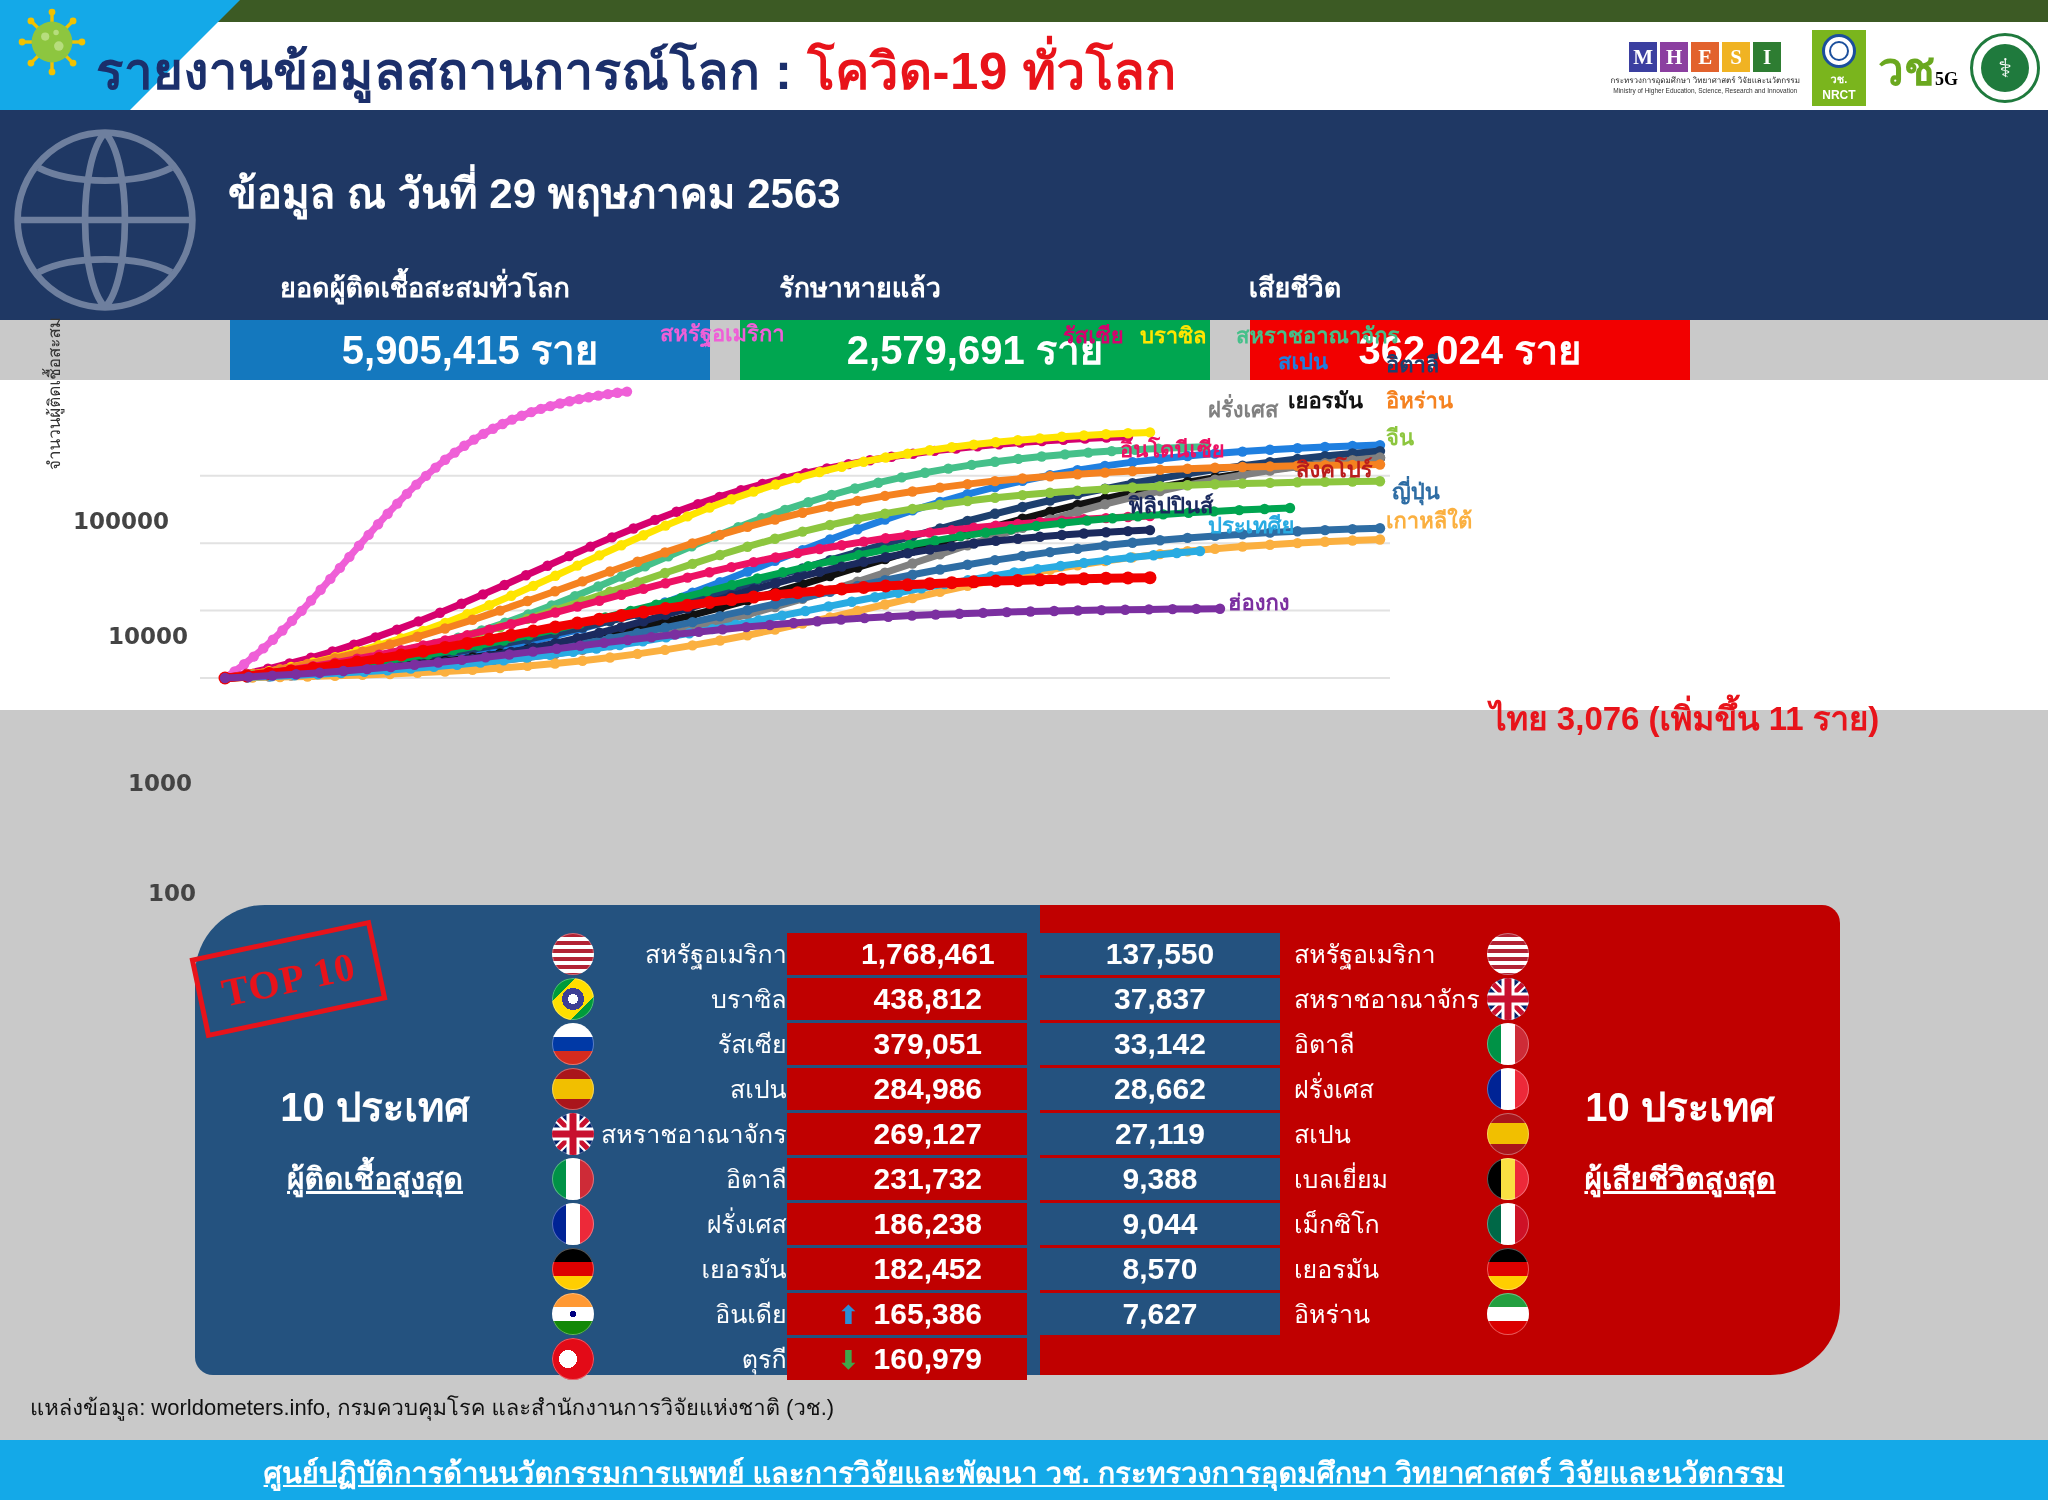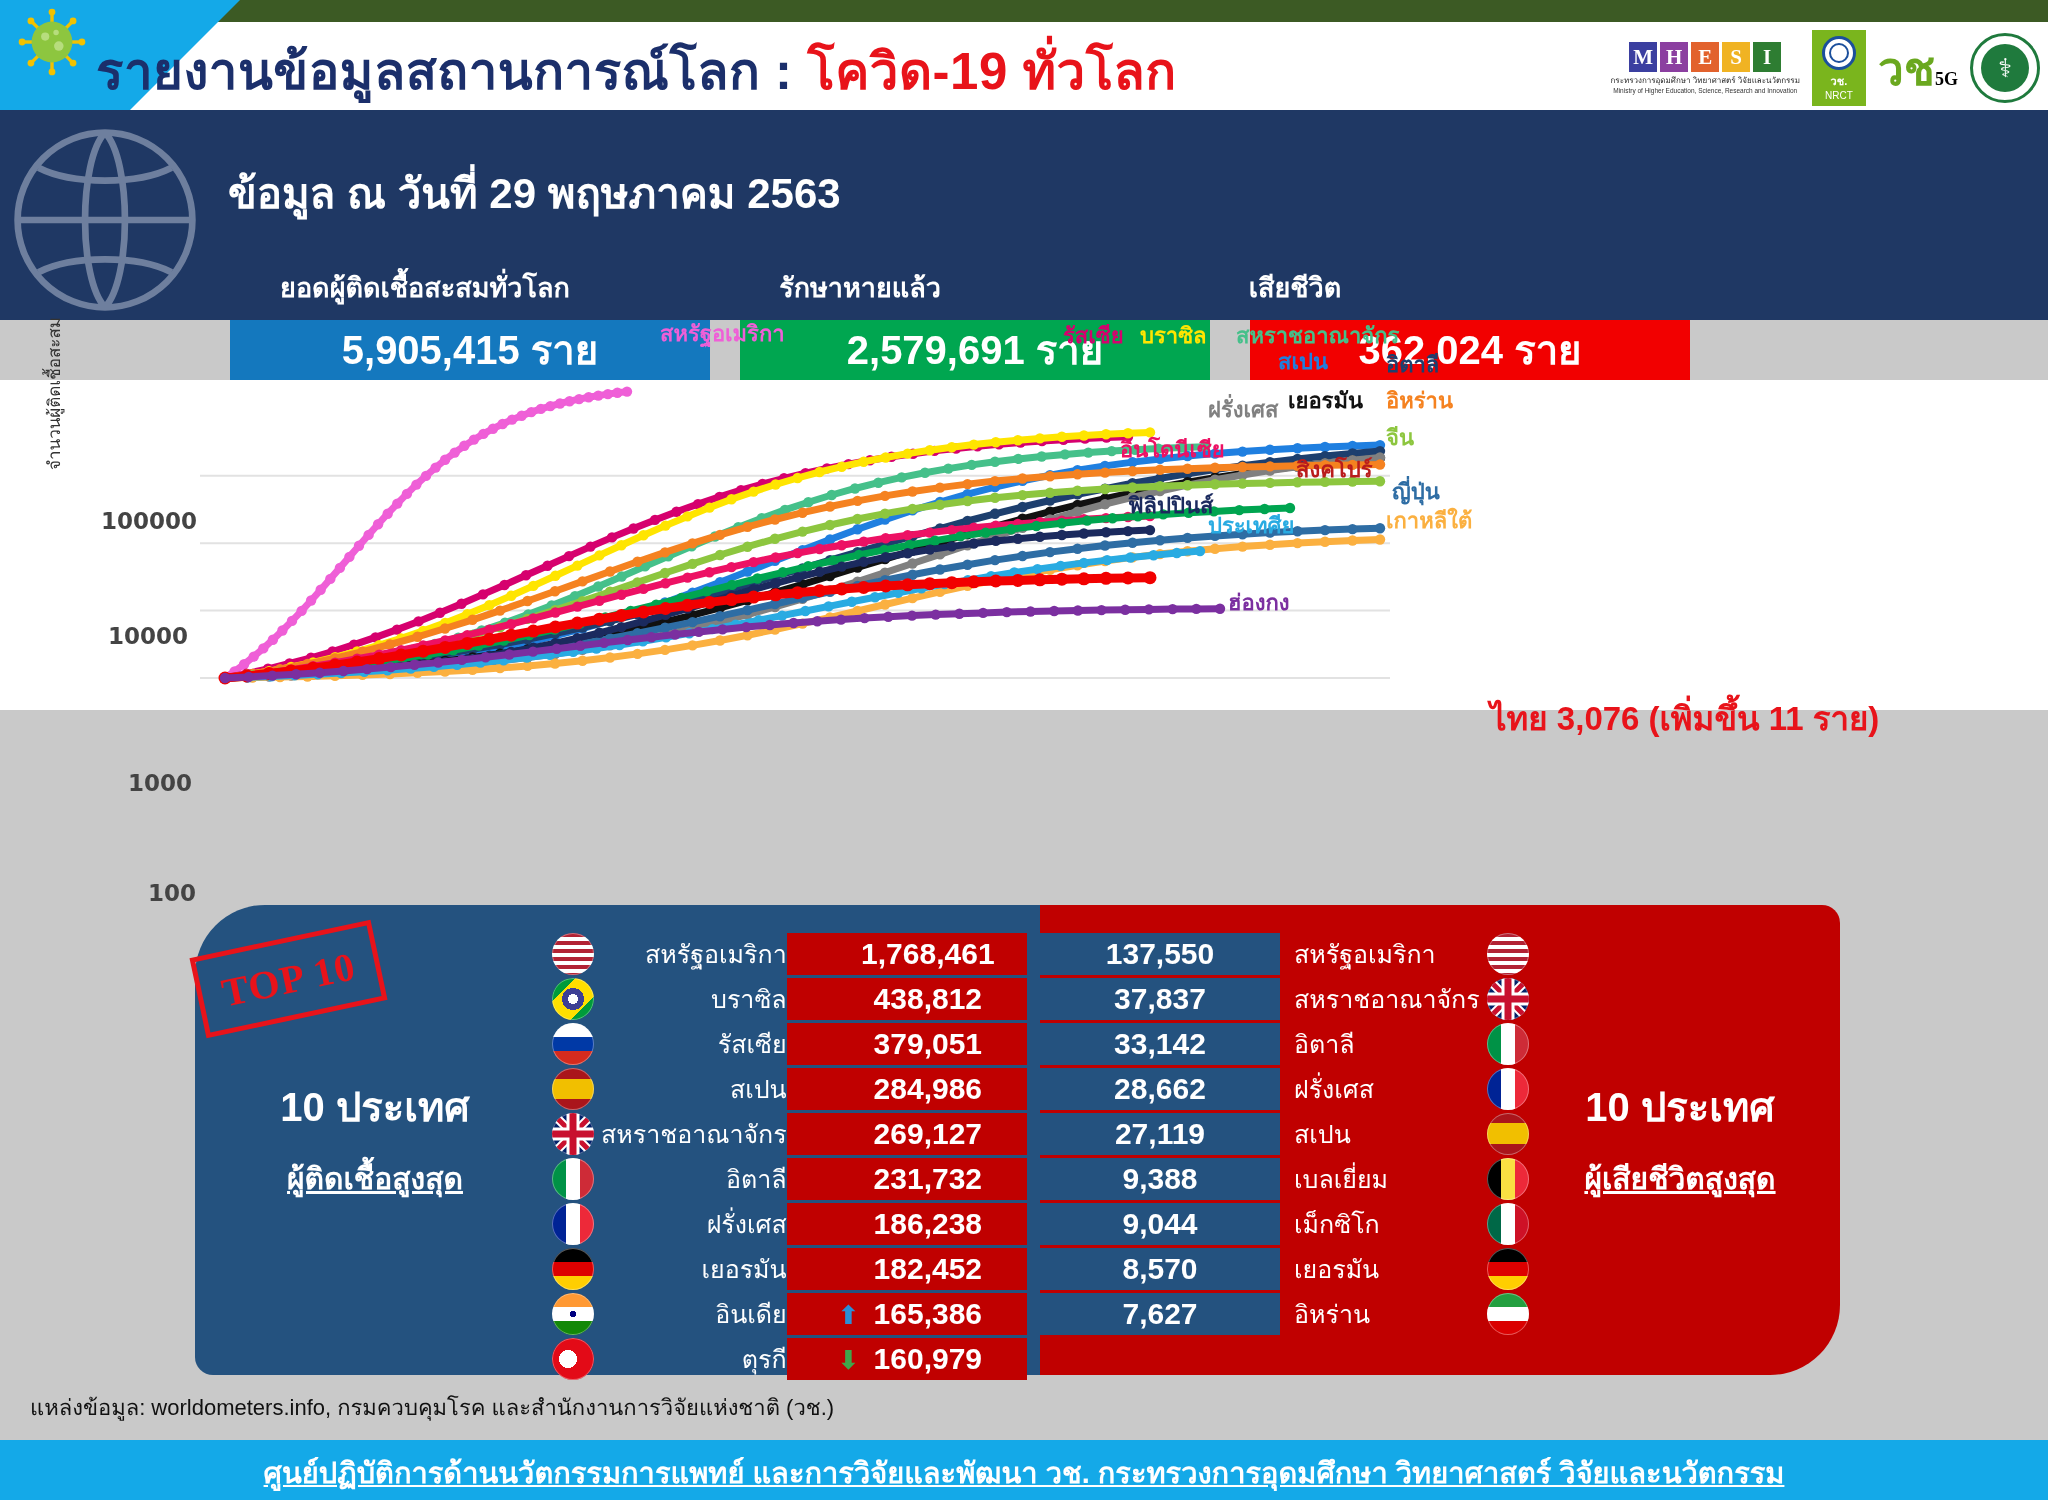--- a/index.html
+++ b/index.html
@@ -23,21 +23,21 @@
   .mhesi-row span{display:block;width:28px;height:30px;color:#fff;font-weight:bold;font-size:21px;
     text-align:center;line-height:30px;font-family:"Liberation Serif",serif;}
   .m1{background:#3b3fa0;}.m2{background:#8b3fa0;}.m3{background:#e2622d;}.m4{background:#f0b323;}.m5{background:#2e7d32;}
   .mhesi-sub{font-size:8px;color:#222;margin-top:2px;white-space:nowrap;}
   .mhesi-sub2{font-size:6.5px;color:#333;white-space:nowrap;}
   .nrct{width:54px;height:76px;background:#7ab51d;display:flex;flex-direction:column;align-items:center;justify-content:center;color:#fff;}
   .nrct .ring{width:34px;height:34px;border-radius:50%;background:#fff;border:3px solid #1b4f9c;box-sizing:border-box;position:relative;}
   .nrct .ring:after{content:"";position:absolute;left:50%;top:50%;width:16px;height:16px;transform:translate(-50%,-50%);
     border-radius:50%;border:2px solid #1b4f9c;}
   .nrct-t{font-size:11px;font-weight:bold;margin-top:2px;}
-  .nrct-b{font-size:10px;font-weight:normal;}
+  .nrct-b{font-size:12px;font-weight:bold;}
   .wch{font-size:46px;color:#6aa81f;font-weight:bold;font-family:"Liberation Serif",serif;}
   .wch small{font-size:18px;color:#000000;}
   .moph{width:70px;height:70px;border-radius:50%;border:3px solid #1f7a3d;box-sizing:border-box;
     display:flex;align-items:center;justify-content:center;background:#fff;}
   .moph-in{width:48px;height:48px;border-radius:50%;background:#1f7a3d;color:#fff;font-size:26px;
     display:flex;align-items:center;justify-content:center;}
 
   
   .navy{position:absolute;left:0;top:110px;width:2048px;height:210px;background:#1f3864;}
   .globe{position:absolute;left:10px;top:125px;width:190px;height:190px;opacity:.45;}
@@ -976,21 +976,21 @@
         <circle cx="1077.9" cy="230.5" r="5.2" fill="#7b2fa0"></circle>
         <circle cx="1101.5" cy="230.1" r="5.2" fill="#7b2fa0"></circle>
         <circle cx="1125.2" cy="229.7" r="5.2" fill="#7b2fa0"></circle>
         <circle cx="1148.9" cy="229.4" r="5.2" fill="#7b2fa0"></circle>
         <circle cx="1172.6" cy="229.1" r="5.2" fill="#7b2fa0"></circle>
         <circle cx="1196.3" cy="228.9" r="5.2" fill="#7b2fa0"></circle>
         <circle cx="1220.0" cy="228.7" r="5.2" fill="#7b2fa0"></circle>
       </svg>
   </div>
 
-  <div class="axlabel" style="left:101px;top:508px;text-align:right;">100000</div>
+  <div class="axlabel" style="left:73px;top:508px;text-align:right;">100000</div>
   <div class="axlabel" style="left:108px;top:623px;">10000</div>
   <div class="axlabel" style="left:128px;top:770px;">1000</div>
   <div class="axlabel" style="left:148px;top:880px;">100</div>
   <div class="ytitle">จำนวนผู้ติดเชื้อสะสม</div>
 
   <div id="serieslabels">
       <div class="serieslabel" style="left: 660px; top: 316px; color: rgb(239, 95, 215);">สหรัฐอเมริกา</div>
       <div class="serieslabel" style="left: 1063px; top: 318px; color: rgb(214, 0, 110);">รัสเซีย</div>
       <div class="serieslabel" style="left: 1140px; top: 318px; color: rgb(255, 229, 0);">บราซิล</div>
       <div class="serieslabel" style="left: 1236px; top: 318px; color: rgb(69, 192, 138);">สหราชอาณาจักร</div>

